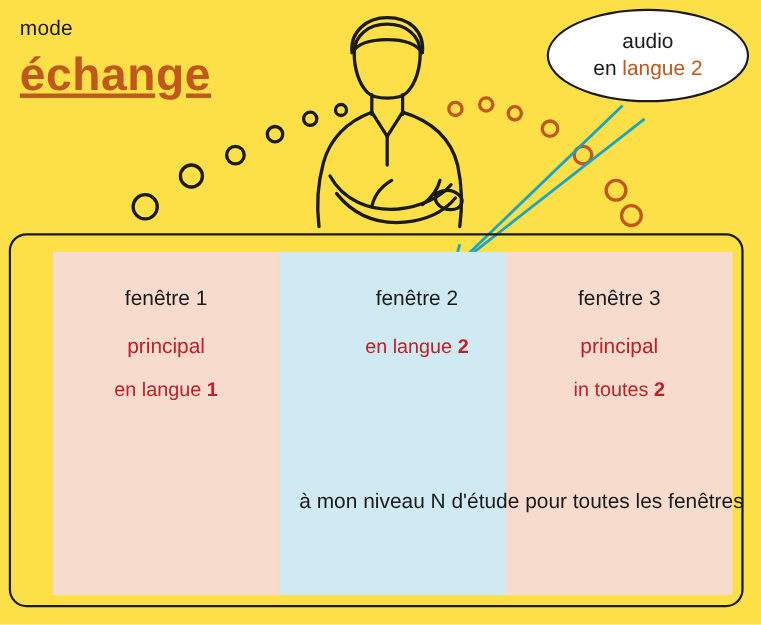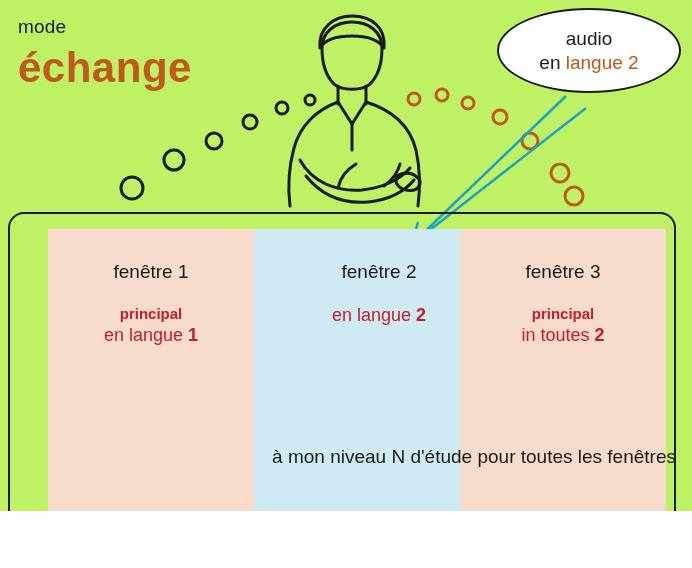--- a/index.html
+++ b/index.html
@@ -6,42 +6,43 @@
     margin: 0;
     padding: 0;
     background: #ffffff;
   }
   body {
     font-family: "Liberation Sans", sans-serif;
   }
   #stage {
     position: relative;
     width: 692px;
-    height: 511px;
+    height: 568px;
     overflow: hidden;
-    background: #bef264;
+    background: #fde047;
   }
 
   
   .mode-label {
     position: absolute;
     left: 18px;
     top: 16px;
     font-size: 19px;
     color: #1a1a1a;
     letter-spacing: 0.2px;
   }
   .mode-title {
     position: absolute;
     left: 18px;
     top: 44px;
     font-size: 42px;
     font-weight: bold;
     color: #c0571c;
     letter-spacing: 0.5px;
+    text-decoration: underline;
   }
 
   
   .bubble {
     position: absolute;
     left: 497px;
     top: 8px;
     width: 184px;
     height: 85px;
     border: 2px solid #1a1a1a;
@@ -114,24 +115,24 @@
   }
   .col.peach { background: #f7dbcc; }
   .col.blue  { background: #cfeaf2; padding-left: 44px; }
 
   .col-title {
     font-size: 19px;
     color: #1a1a1a;
     margin-bottom: 22px;
   }
   .col-main {
-    font-size: 15px;
-    font-weight: bold;
+    font-size: 19px;
+    font-weight: normal;
     color: #c0202a;
-    margin-bottom: 3px;
+    margin-bottom: 17px;
   }
   .col-sub {
     font-size: 18px;
     color: #c0202a;
   }
   .col-sub b {
     font-weight: bold;
   }
 
   .footnote {

